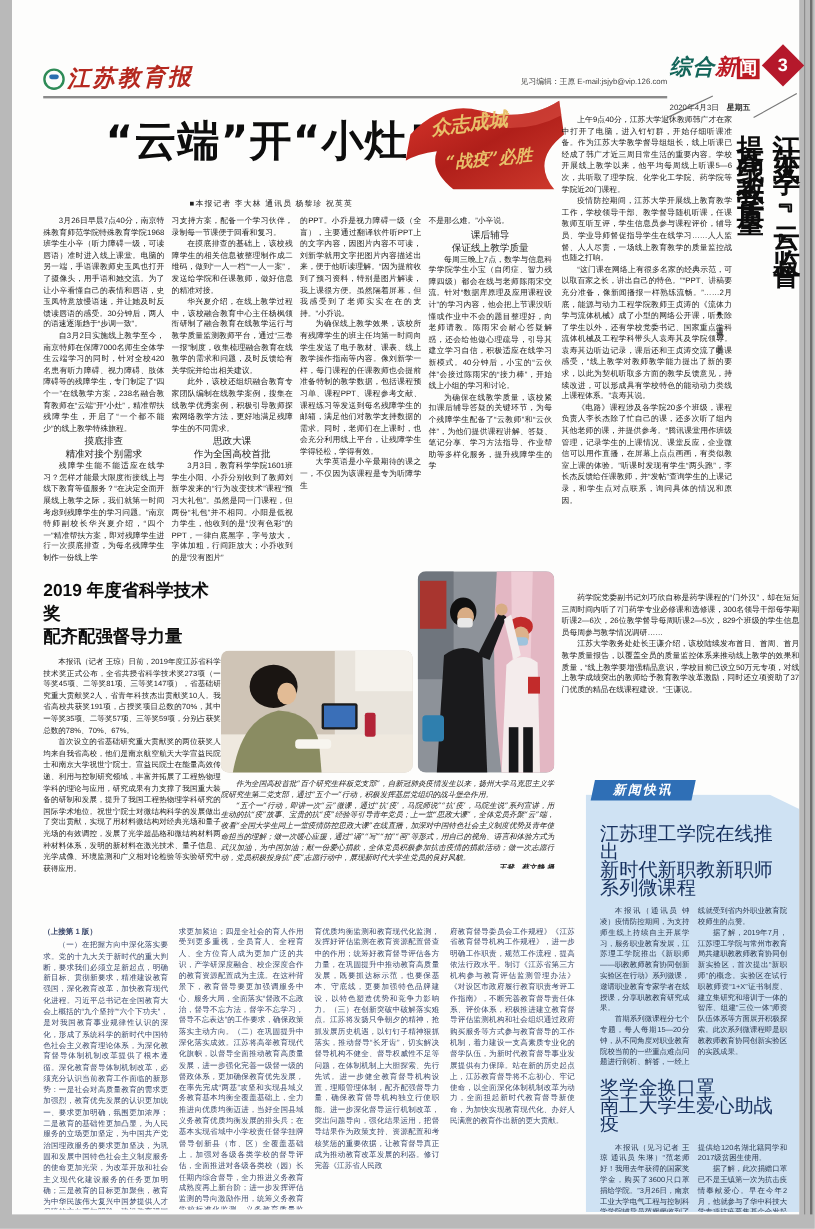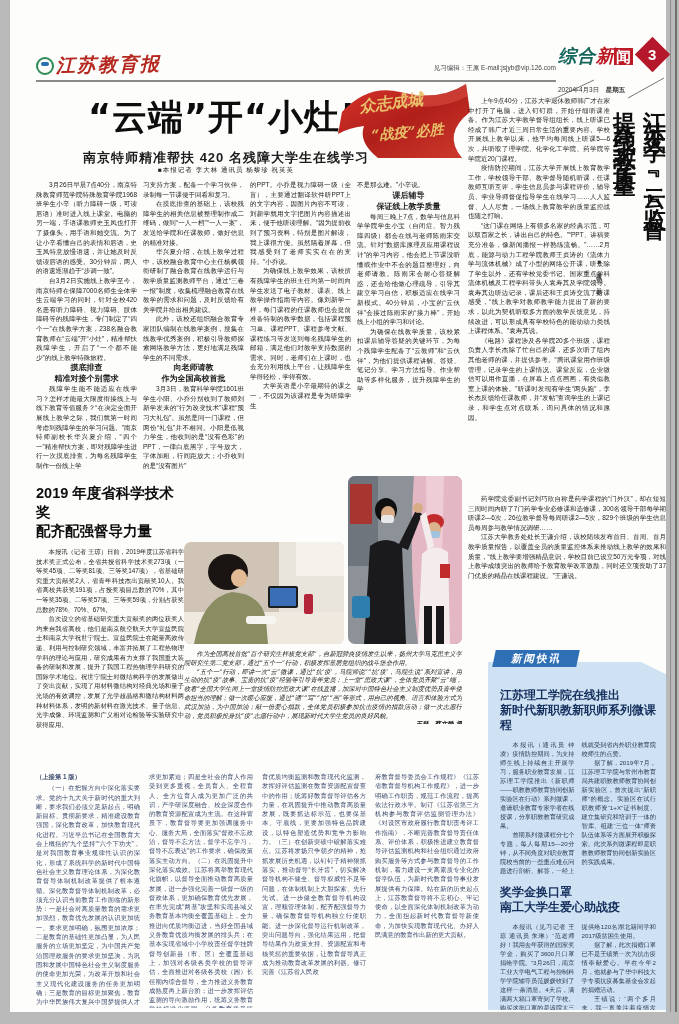--- a/index.html
+++ b/index.html
@@ -17,40 +17,40 @@
   .sec3{font-size:15px;font-weight:900;color:#fff;background:#bc1a24;padding:0 2px;font-style:normal;}
   .diamond{width:25px;height:25px;background:#b5182b;transform:rotate(45deg);display:flex;align-items:center;justify-content:center;}
   .diamond span{transform:rotate(-45deg);color:#fff;font-weight:900;font-size:15px;}
   .dateline{font-size:6.5px;color:#333;}
   
   .headline{font-size:35px;font-weight:900;color:#0d0d0d;letter-spacing:1px;font-family:"DejaVu Sans",sans-serif;white-space:nowrap;}
   .subhead{font-size:13px;font-weight:700;color:#1c1c1c;text-align:center;letter-spacing:1px;}
   .byline{font-size:6.5px;color:#222;text-align:center;letter-spacing:1px;}
   .col{font-size:6.5px;line-height:9.6px;color:#1c1c1c;text-align:justify;text-justify:inter-character;overflow:hidden;}
   .col p{margin:0;text-indent:2em;}
-  .inner-sub{font-size:8px;font-weight:700;text-align:center;line-height:11px;margin:6px 0 5px;text-indent:0 !important;}
+  .inner-sub{font-size:8px;font-weight:400;text-align:center;line-height:11px;margin:6px 0 5px;text-indent:0 !important;}
   .box-title{font-size:14.5px;font-weight:900;color:#0d0d0d;line-height:19px;}
   
   .photo{border-radius:7px;overflow:hidden;}
   .caption{font-size:6.3px;line-height:8.8px;font-family:"DejaVu Serif",serif;font-style:italic;color:#222;text-align:justify;}
   .caption p{margin:0;text-indent:2em;}
   .credit{text-align:right;font-weight:bold;}
   
   .vtitle{writing-mode:vertical-rl;font-size:23px;font-weight:900;color:#0d0d0d;letter-spacing:9px;line-height:30px;font-family:"DejaVu Sans",sans-serif;}
   .vbyline{writing-mode:vertical-rl;font-size:6.5px;color:#333;letter-spacing:2px;}
   
   .essay-head{font-size:18.5px;font-weight:900;color:#101010;text-align:center;letter-spacing:1px;}
   .essay-col{font-size:6.3px;line-height:9.3px;color:#3a486b;text-align:justify;text-justify:inter-character;overflow:hidden;}
   .essay-col p{margin:0;text-indent:2em;}
   .continued{font-weight:bold;text-indent:0 !important;margin-bottom:2px !important;}
   
   .bulletin-box{background:#cfe2f3;clip-path:polygon(0 0,86% 0,100% 3.5%,100% 100%,0 100%);}
   .bulletin-tag{background:#2f6fb6;transform:skewX(-12deg);display:flex;align-items:center;justify-content:center;}
   .bulletin-tag span{transform:skewX(12deg);color:#fff;font-weight:900;font-style:italic;font-size:10.5px;letter-spacing:2px;}
-  .btitle{font-size:12px;font-weight:700;color:#16305e;line-height:15px;}
+  .btitle{font-size:16px;font-weight:400;color:#16305e;line-height:15px;}
   .bbody{font-size:6.2px;line-height:9px;color:#2a3950;text-align:justify;text-justify:inter-character;column-count:2;column-gap:7px;overflow:hidden;}
   .bbody p{margin:0;text-indent:2em;}
   .edge-line{position:absolute;top:0;height:1012px;background:#8d8d8d;}
 </style>
 </head>
 <body>
 
 <div class="page">
 
   <div class="abs" style="left:26px;top:57px;">
@@ -83,35 +83,34 @@
           <stop offset="0.5" stop-color="#b01f1a"></stop>
           <stop offset="1" stop-color="#cf3a2d"></stop>
         </linearGradient>
       </defs>
     <path d="M4 30 Q30 2 62 10 Q100 20 128 2 L132 30 Q104 52 124 76 L40 76 Q20 60 26 44 Q10 46 0 52 Z" fill="url(#fg)"></path>
     <path d="M62 10 Q100 20 128 2 L130 14 Q100 30 64 22 Z" fill="#e1554a" opacity="0.5"></path>
     <text x="22" y="30" font-size="16" font-weight="bold" font-style="italic" fill="#e8c06a" font-family="'DejaVu Serif',serif" transform="rotate(-7 22 30)">众志成城</text>
     <text x="34" y="58" font-size="14" font-weight="bold" font-style="italic" fill="#e8c06a" font-family="'DejaVu Serif',serif" transform="rotate(-5 34 58)">“战疫”必胜</text>
   </svg>
 
-  <div class="abs subhead" style="left:56px;top:149px;width:320px;">南京特师精准帮扶 420 名残障大学生在线学习</div>
   <div class="abs byline" style="left:56px;top:166px;width:320px;">■本报记者 李大林  通讯员 杨黎珍 祝英英</div>
 
   <div class="abs col" style="left:26px;top:180px;width:101px;height:298px;">
     <p>3月26日早晨7点40分，南京特殊教育师范学院特殊教育学院1968班学生小辛（听力障碍一级，可读唇语）准时进入线上课堂。电脑的另一端，手语课教师史玉凤也打开了摄像头，用手语和她交流。为了让小辛看懂自己的表情和唇语，史玉凤特意放慢语速，并让她及时反馈读唇语的感受。30分钟后，两人的语速逐渐趋于“步调一致”。</p>
     <p>自3月2日实施线上教学至今，南京特师在保障7000名师生全体学生云端学习的同时，针对全校420名患有听力障碍、视力障碍、肢体障碍等的残障学生，专门制定了“四个一”在线教学方案，238名融合教育教师在“云端”开“小灶”，精准帮扶残障学生，开启了“一个都不能少”的线上教学特殊旅程。</p>
     <p class="inner-sub"><span>摸底排查</span><br><span>精准对接个别需求</span></p>
     <p>残障学生能不能适应在线学习？怎样才能最大限度衔接线上与线下教育等值服务？“在决定全面开展线上教学之际，我们就第一时间考虑到残障学生的学习问题。”南京特师副校长华兴夏介绍，“四个一”精准帮扶方案，即对残障学生进行一次摸底排查，为每名残障学生制作一份线上学</p>
   </div>
   <div class="abs col" style="left:133px;top:180px;width:101px;height:294px;">
     <p style="text-indent:0;">习支持方案，配备一个学习伙伴，录制每一节课便于回看和复习。</p>
     <p>在摸底排查的基础上，该校残障学生的相关信息被整理制作成二维码，做到“一人一档”“一人一案”，发送给学院和任课教师，做好信息的精准对接。</p>
     <p>华兴夏介绍，在线上教学过程中，该校融合教育中心主任杨枫领衔研制了融合教育在线教学运行与教学质量监测教师平台，通过“三卷一报”制度，收集梳理融合教育在线教学的需求和问题，及时反馈给有关学院并给出相关建议。</p>
     <p>此外，该校还组织融合教育专家团队编制在线教学案例，搜集在线教学优秀案例，积极引导教师探索网络教学方法，更好地满足残障学生的不同需求。</p>
-    <p class="inner-sub"><span>向老师请教</span><br><span>作为全国高校首批</span></p>
+    <p class="inner-sub"><span>思政大课</span><br><span>作为全国高校首批</span></p>
     <p>3月3日，教育科学学院1601班学生小阳、小乔分别收到了教师刘新学发来的“行为改变技术”课程“预习大礼包”。虽然是同一门课程，但两份“礼包”并不相同。小阳是低视力学生，他收到的是“没有色彩”的PPT，一律白底黑字，字号放大，字体加粗，行间距放大；小乔收到的是“没有图片”</p>
   </div>
   <div class="abs col" style="left:240px;top:180px;width:101px;height:294px;">
     <p style="text-indent:0;">的PPT。小乔是视力障碍一级（全盲），主要通过翻译软件听PPT上的文字内容，因图片内容不可读，刘新学就用文字把图片内容描述出来，便于他听读理解。“因为提前收到了预习资料，特别是图片解读，我上课很方便。虽然隔着屏幕，但我感受到了老师实实在在的支持。”小乔说。</p>
     <p>为确保线上教学效果，该校所有残障学生的班主任均第一时间向学生发送了电子教材、课表、线上教学操作指南等内容。像刘新学一样，每门课程的任课教师也会提前准备特制的教学数据，包括课程预习单、课程PPT、课程参考文献、课程练习等发送到每名残障学生的邮箱，满足他们对教学支持数据的需求。同时，老师们在上课时，也会充分利用线上平台，让残障学生学得轻松，学得有效。</p>
     <p>大学英语是小辛最期待的课之一，不仅因为该课程是专为听障学生</p>
   </div>
   <div class="abs col" style="left:347px;top:180px;width:103px;height:294px;">
     <p style="text-indent:0;">不是那么难。”小辛说。</p>
     <p class="inner-sub"><span>课后辅导</span><br><span>保证线上教学质量</span></p>

